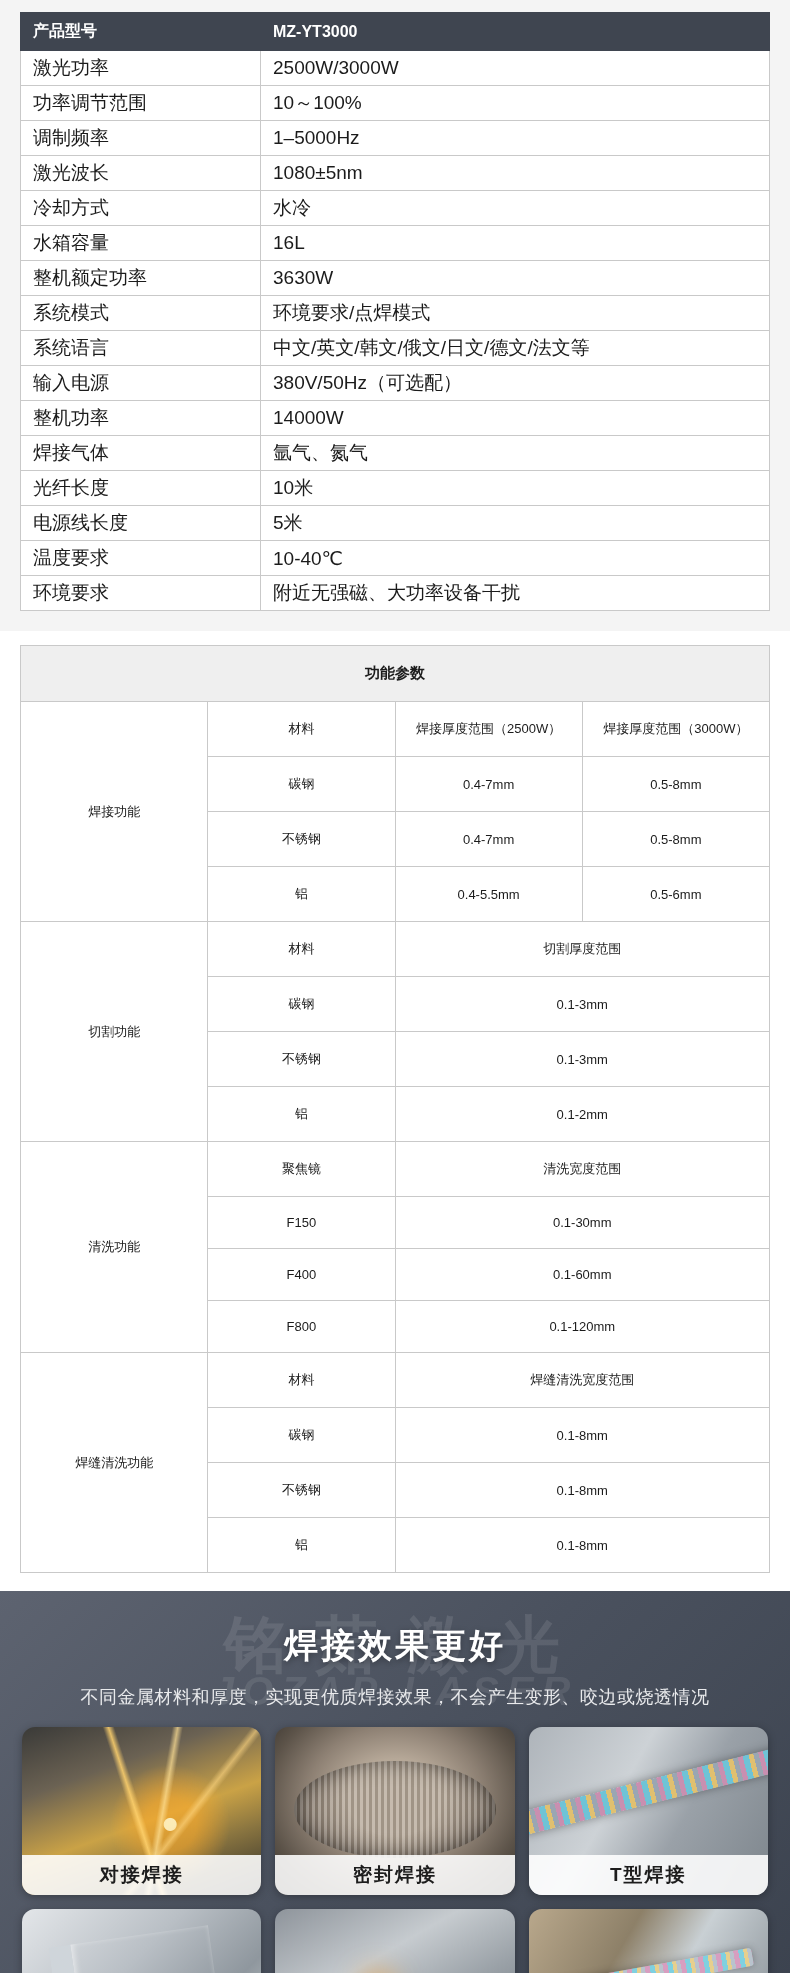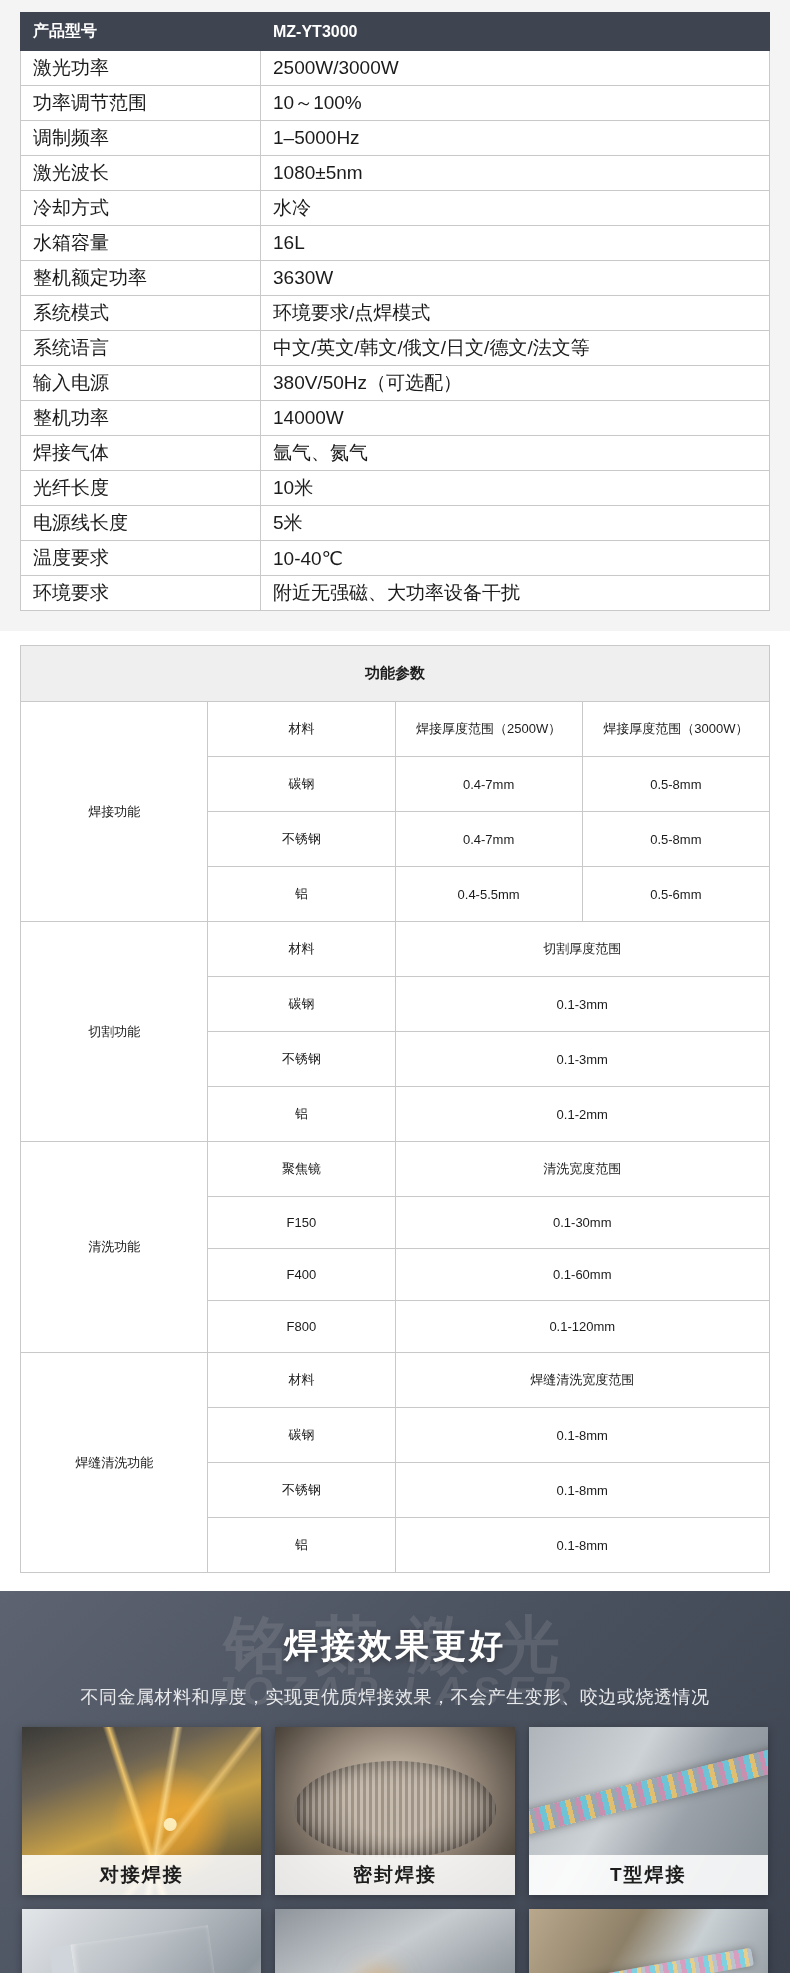--- a/index.html
+++ b/index.html
@@ -126,21 +126,21 @@
     letter-spacing: .5px;
   }
   .grid {
     position: relative;
     display: grid;
     grid-template-columns: repeat(3, 1fr);
     gap: 14px;
   }
   .cell {
     position: relative;
-    border-radius: 0;
+    border-radius: 13px;
     overflow: hidden;
     height: 168px;
     box-shadow: 0 2px 8px rgba(0,0,0,.3);
   }
   .cell .art { position: absolute; inset: 0; }
   .cell .cap {
     position: absolute;
     left: 0; right: 0; bottom: 0;
     height: 40px;
     display: flex;

